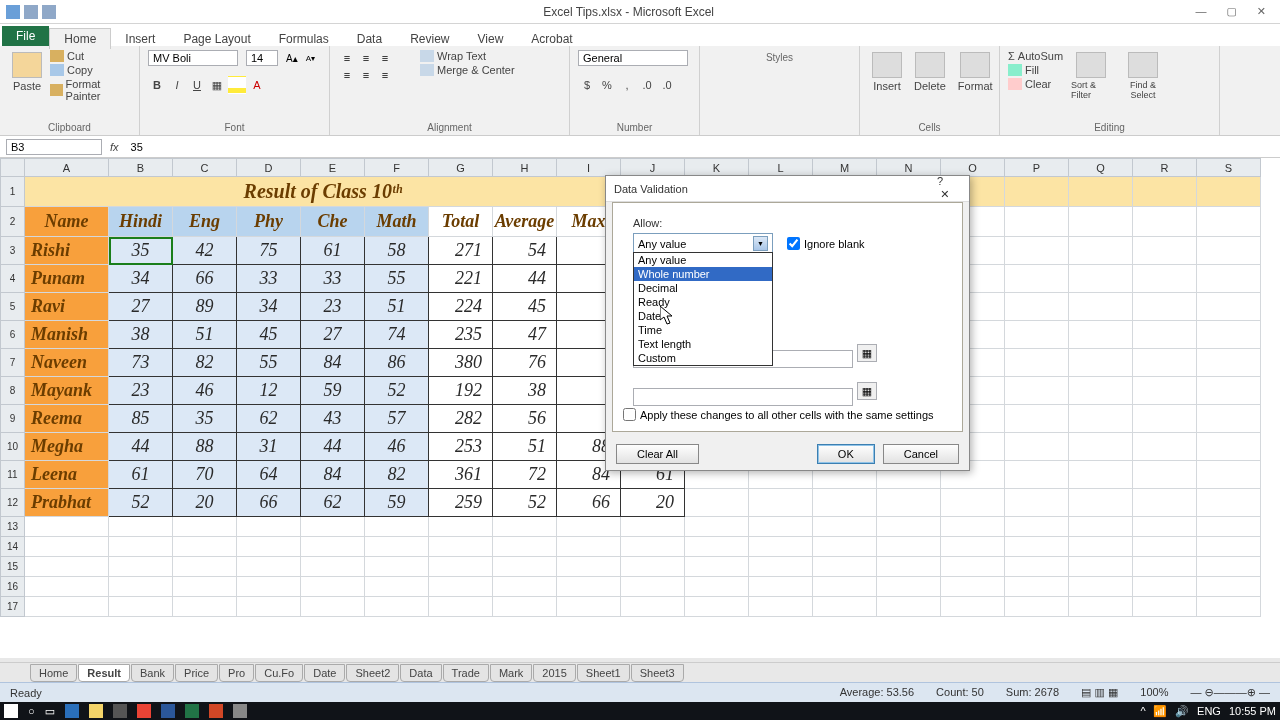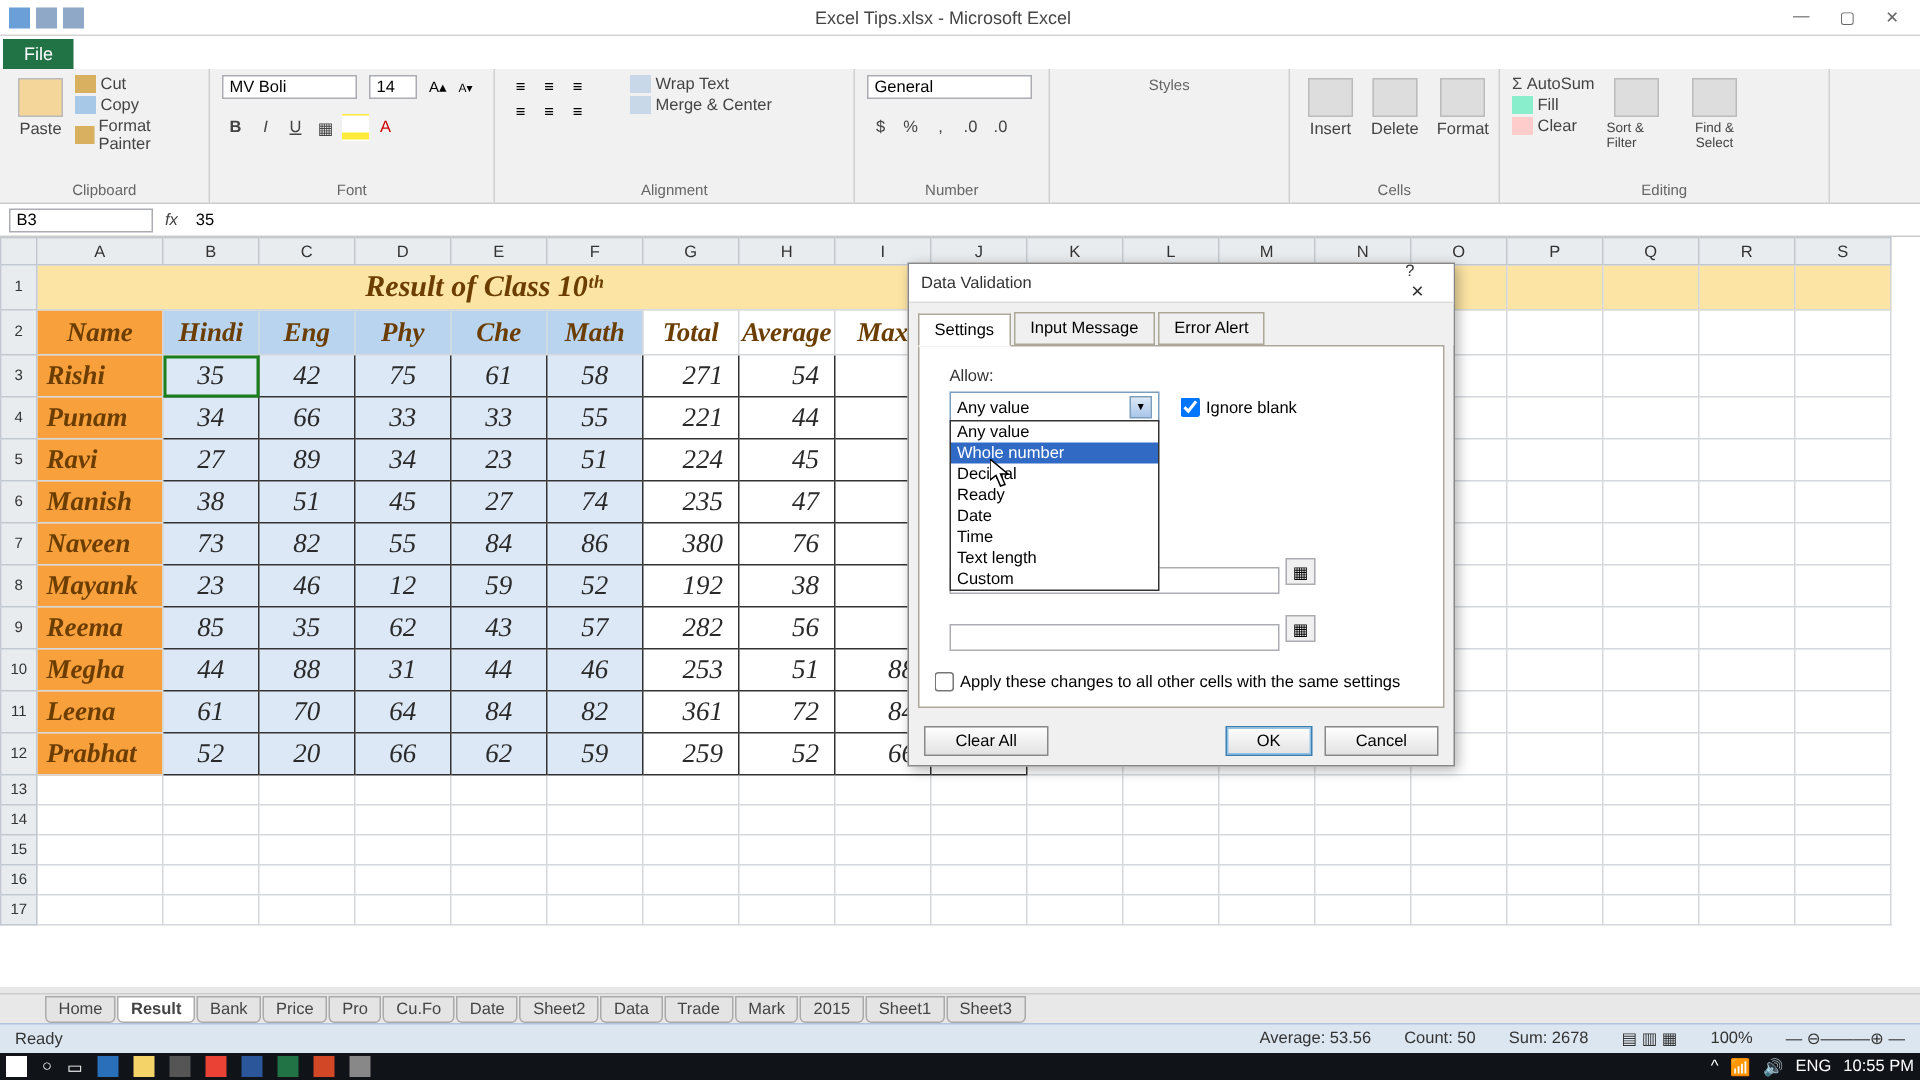--- a/index.html
+++ b/index.html
@@ -92,20 +92,21 @@
   <div class="title-center">Excel Tips.xlsx - Microsoft Excel</div>
   <div class="winctrl">
     <span>—</span>
     <span>▢</span>
     <span>✕</span>
   </div>
 </div>
 
 <div class="tabs">
   <div class="file-tab">File</div>
+  <div id="rtabs"><span class="rtab active">Home</span><span class="rtab">Insert</span><span class="rtab">Page Layout</span><span class="rtab">Formulas</span><span class="rtab">Data</span><span class="rtab">Review</span><span class="rtab">View</span><span class="rtab">Acrobat</span></div>
 </div>
 
 <div class="ribbon">
   <div class="rgroup" style="width:140px">
     <div class="rgroup-body">
       <div class="big-btn">
           <div class="big-icon" style="background:#f4d69a"></div>
           <span>Paste</span>
         </div>
       <div class="small-row">
@@ -685,25 +686,20 @@
 </div>
 
 <div class="dialog">
   <div class="dlg-title">
     <span>Data Validation</span>
     <span>
       <span style="margin-right:18px">?</span>
       <span class="dlg-close">✕</span>
     </span>
   </div>
-  <div class="dlg-tabs" id="dlgtabs">
-      <div class="dlg-tab active">Settings</div>
-      <div class="dlg-tab">Input Message</div>
-      <div class="dlg-tab">Error Alert</div>
-    </div>
   <div class="dlg-body">
     <div class="dlg-label" style="margin-left:10px;margin-top:6px">Allow:</div>
     <div class="allow-row" style="margin-left:10px">
       <div class="combo">
         <div class="combo-display">
             <span>Any value</span>
             <span class="combo-btn">▼</span>
           </div>
         <div class="combo-list" id="combo-list">
             <div class="combo-item">Any value</div>
@@ -722,21 +718,21 @@
         </label>
     </div>
     <div style="margin-left:10px;margin-top:90px;display:flex">
         <div class="ref-input"></div>
         <div class="ref-btn">▦</div>
       </div>
     <div style="margin-left:10px;margin-top:14px;display:flex">
         <div class="ref-input"></div>
         <div class="ref-btn">▦</div>
       </div>
-    <label class="chk" style="margin-top:14px">
+    <label class="chk" style="margin-top:2px">
         <input type="checkbox" style="">
         <span>Apply these changes to all other cells with the same settings</span>
       </label>
   </div>
   <div class="dlg-footer">
     <button class="btn">Clear All</button>
     <div style="display:flex;gap:8px">
       <button class="btn primary">OK</button>
       <button class="btn">Cancel</button>
     </div>

